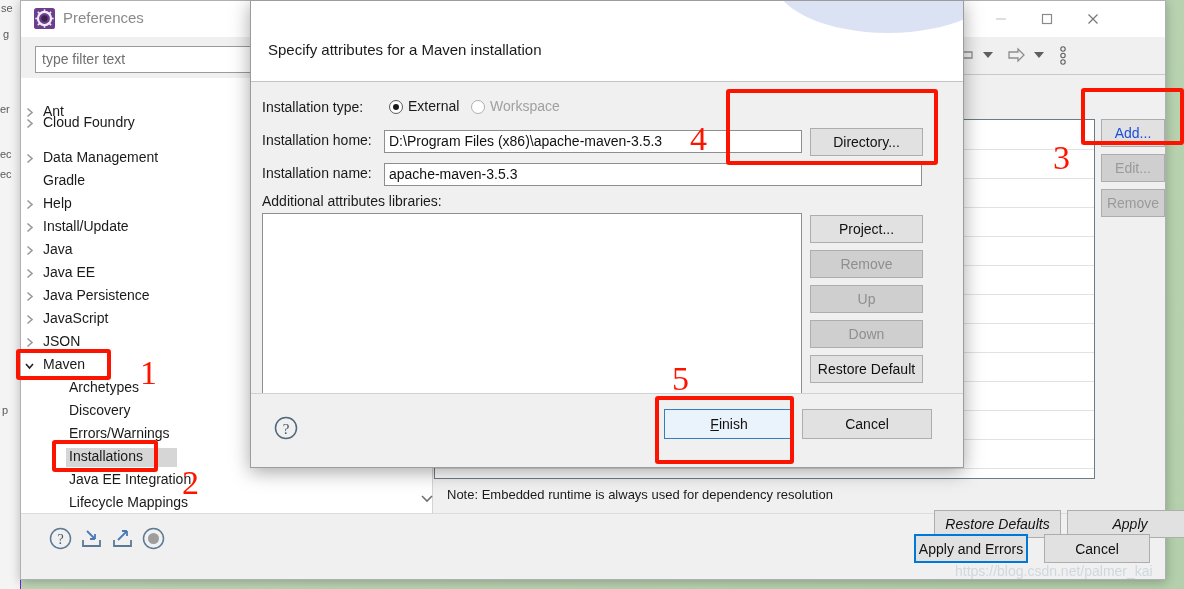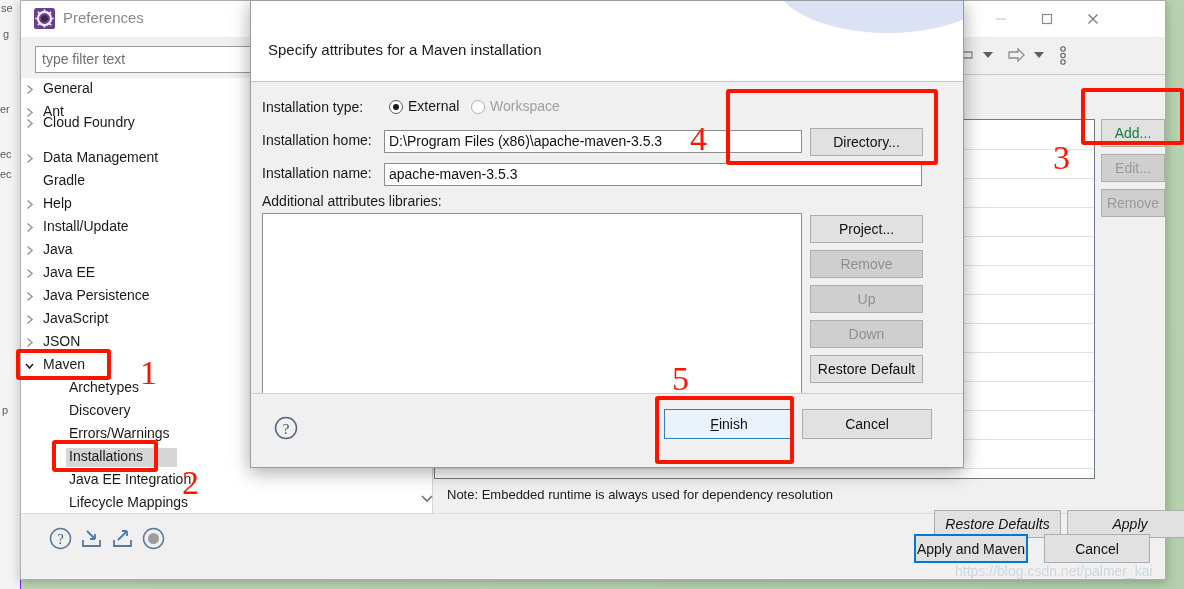--- a/index.html
+++ b/index.html
@@ -49,21 +49,21 @@
   #navBar{position:absolute;left:0;top:0;width:732px;height:37px;background:#f0f0f0;
      border-bottom:1px solid #c8c8c8;}
   .navicon{position:absolute;top:10px;}
   #tableBox{position:absolute;left:1px;top:82px;width:661px;height:360px;background:#fff;
      border:1px solid #6d7b84;box-sizing:border-box;overflow:hidden;}
   .trow{position:absolute;left:0;width:659px;height:1px;background:#e2e2e2;}
   #sideBtns{position:absolute;left:668px;top:82px;width:64px;}
   .sbtn{position:absolute;left:0;width:64px;height:28px;font-size:14px;
      display:flex;align-items:center;justify-content:center;
      border:1px solid #adadad;box-sizing:border-box;}
-  .sbtn.enabled{background:#e1e1e1;color:#15803d;}
+  .sbtn.enabled{background:#e1e1e1;color:#1d4ed8;}
   .sbtn.disabled{background:#cfcfcf;color:#9a9a9a;}
   #noteText{position:absolute;left:14px;top:450px;font-size:13px;color:#1a1a1a;white-space:nowrap;}
   #bottomPrefBtns{position:absolute;left:0;top:465px;width:732px;height:47px;font-style:italic;}
   .pbtn{position:absolute;top:8px;height:28px;font-size:14px;background:#e1e1e1;
      border:1px solid #adadad;display:flex;align-items:center;justify-content:center;
      box-sizing:border-box;color:#111;}
   #applyCloseBtn{position:absolute;left:913px;top:533px;width:114px;height:29px;
      background:#e1e1e1;border:2px solid #0078d7;font-size:14px;
      display:flex;align-items:center;justify-content:center;box-sizing:border-box;color:#111;}
   #prefCancelBtn{position:absolute;left:1038px;top:533px;width:106px;height:29px;
@@ -163,26 +163,20 @@
         <line x1="12.5" y1="3.5" x2="3.5" y2="12.5" stroke="#7a7a7a" stroke-width="1.2"></line>
       </svg>
     </div>
   </div>
 
   <div id="filterBox">
     <span>type filter text</span>
   </div>
 
   <div id="treePanel">
-      <div class="tnode" style="top: 0px;">
-        <svg class="chev" viewBox="0 0 11 11" style="left: 3px;">
-          <polyline points="3.5,1.5 8,5.5 3.5,9.5" fill="none" stroke="#9a9a9a" stroke-width="1.6"></polyline>
-        </svg>
-        <span class="tlabel" style="left: 22px;">General</span>
-      </div>
       <div class="tnode" style="top: 23px;">
         <svg class="chev" viewBox="0 0 11 11" style="left: 3px;">
           <polyline points="3.5,1.5 8,5.5 3.5,9.5" fill="none" stroke="#9a9a9a" stroke-width="1.6"></polyline>
         </svg>
         <span class="tlabel" style="left: 22px;">Ant</span>
       </div>
       <div class="tnode" style="top: 34px;">
         <svg class="chev" viewBox="0 0 11 11" style="left: 3px;">
           <polyline points="3.5,1.5 8,5.5 3.5,9.5" fill="none" stroke="#9a9a9a" stroke-width="1.6"></polyline>
         </svg>
@@ -333,21 +327,21 @@
     </div>
 
     <div id="noteText">Note: Embedded runtime is always used for dependency resolution</div>
 
     <div id="bottomPrefBtns">
       <div class="pbtn" style="left:501px;width:127px;">Restore Defaults</div>
       <div class="pbtn" style="left:634px;width:126px;">Apply</div>
     </div>
   </div>
 
-  <div id="applyCloseBtn" style="left:893px;top:533px;">Apply and Maven</div>
+  <div id="applyCloseBtn" style="left:893px;top:533px;">Apply and Errors</div>
   <div id="prefCancelBtn" style="left:1023px;top:533px;">Cancel</div>
 </div>
 
 <div id="dlg">
 
   <div id="dlgHead">
     <div id="dlgBanner"></div>
     <div id="dlgHeadText">Specify attributes for a Maven installation</div>
   </div>
 

